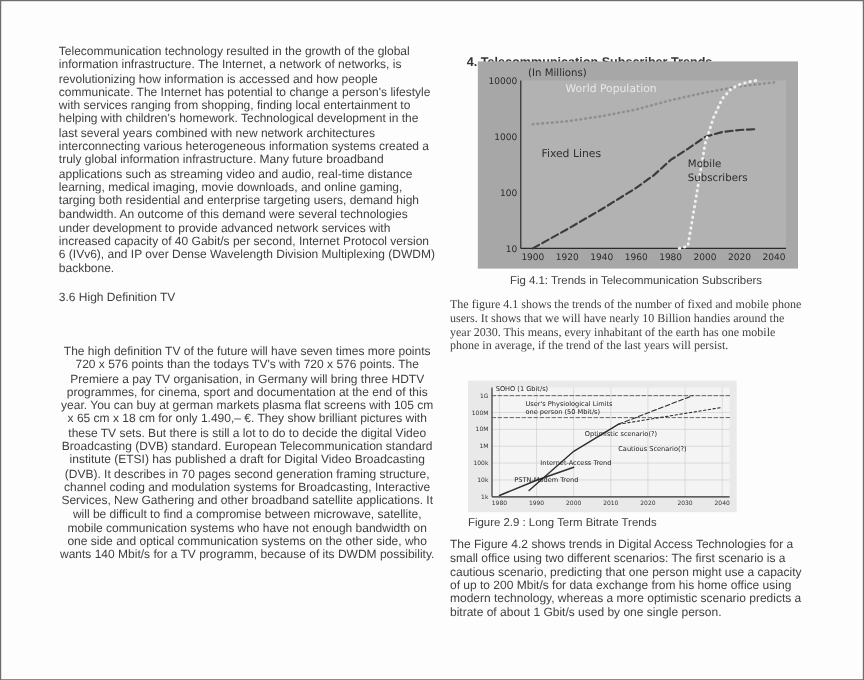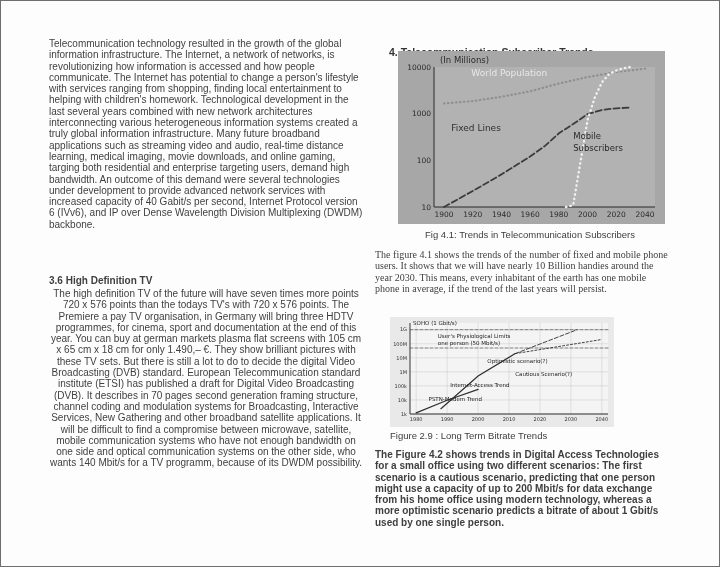--- a/index.html
+++ b/index.html
@@ -3,31 +3,31 @@
 <meta charset="utf-8">
 <style>
   html,body{margin:0;padding:0;background:#e9e9e9;}
   .page{
     position:relative;width:720px;height:567px;box-sizing:border-box;
     background:#fdfdfd;border:1px solid #6e6e6e;overflow:hidden;
     font-family:"Liberation Sans","DejaVu Sans",sans-serif;color:#3f3f3f;
   }
   .body-text{position:absolute;margin:0;font-size:10px;line-height:11.3px;text-align:left;}
   .p-left1{left:48px;top:37px;width:314px;}
-  .h-left{position:absolute;left:48px;top:274px;margin:0;font-size:10px;font-weight:bold;color:#3f3f3f;text-align:center;}
+  .h-left{position:absolute;left:48px;top:242px;margin:0;font-size:10px;font-weight:normal;color:#3f3f3f;text-align:center;}
   .p-left2{left:48px;top:287px;width:314px;text-align:center;}
   .h-right{position:absolute;left:370px;top:27px;width:295px;margin:18px;font-size:10.5px;font-weight:bold;color:#333;}
   .fig{position:absolute;margin:0;padding:0;line-height:0;}
   .fig1{left:397px;top:50px;}
   .fig2{left:389px;top:316px;}
   .caption{position:absolute;font-size:9.5px;color:#3d3d3d;}
   .cap1{left:396px;top:228px;padding-left:28px;}
   .cap2{left:389px;top:429px;}
   .p-right1{left:374px;top:248px;width:297px;font-family:Liberation Serif, serif;}
-  .p-right2{left:374px;top:448px;width:297px;font-weight:bold;}
+  .p-right2{left:374px;top:448px;width:297px;}
   svg text{font-family:"DejaVu Sans","Liberation Sans",sans-serif;}
 </style>
 </head>
 <body>
 
 <div class="page">
 
   <div>
     <p class="body-text p-left1">Telecommunication technology resulted in the growth of the global information infrastructure. The Internet, a network of networks, is revolutionizing how information is accessed and how people communicate. The Internet has potential to change a person's lifestyle with services ranging from shopping, finding local entertainment to helping with children's homework. Technological development in the last several years combined with new network architectures interconnecting various heterogeneous information systems created a truly global information infrastructure. Many future broadband applications such as streaming video and audio, real-time distance learning, medical imaging, movie downloads, and online gaming, targing both residential and enterprise targeting users, demand high bandwidth. An outcome of this demand were several technologies under development to provide advanced network services with increased capacity of 40 Gabit/s per second, Internet Protocol version 6 (IVv6), and IP over Dense Wavelength Division Multiplexing (DWDM) backbone.</p>
     <h3 class="h-left">3.6 High Definition TV</h3>

